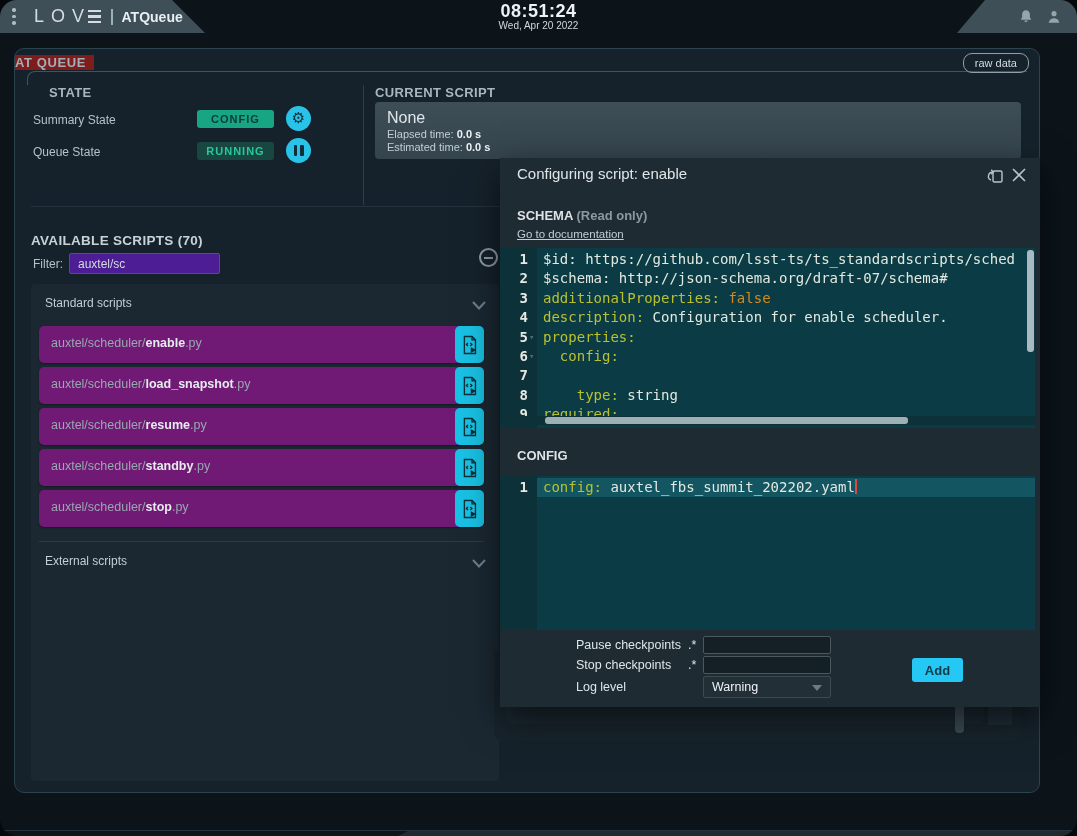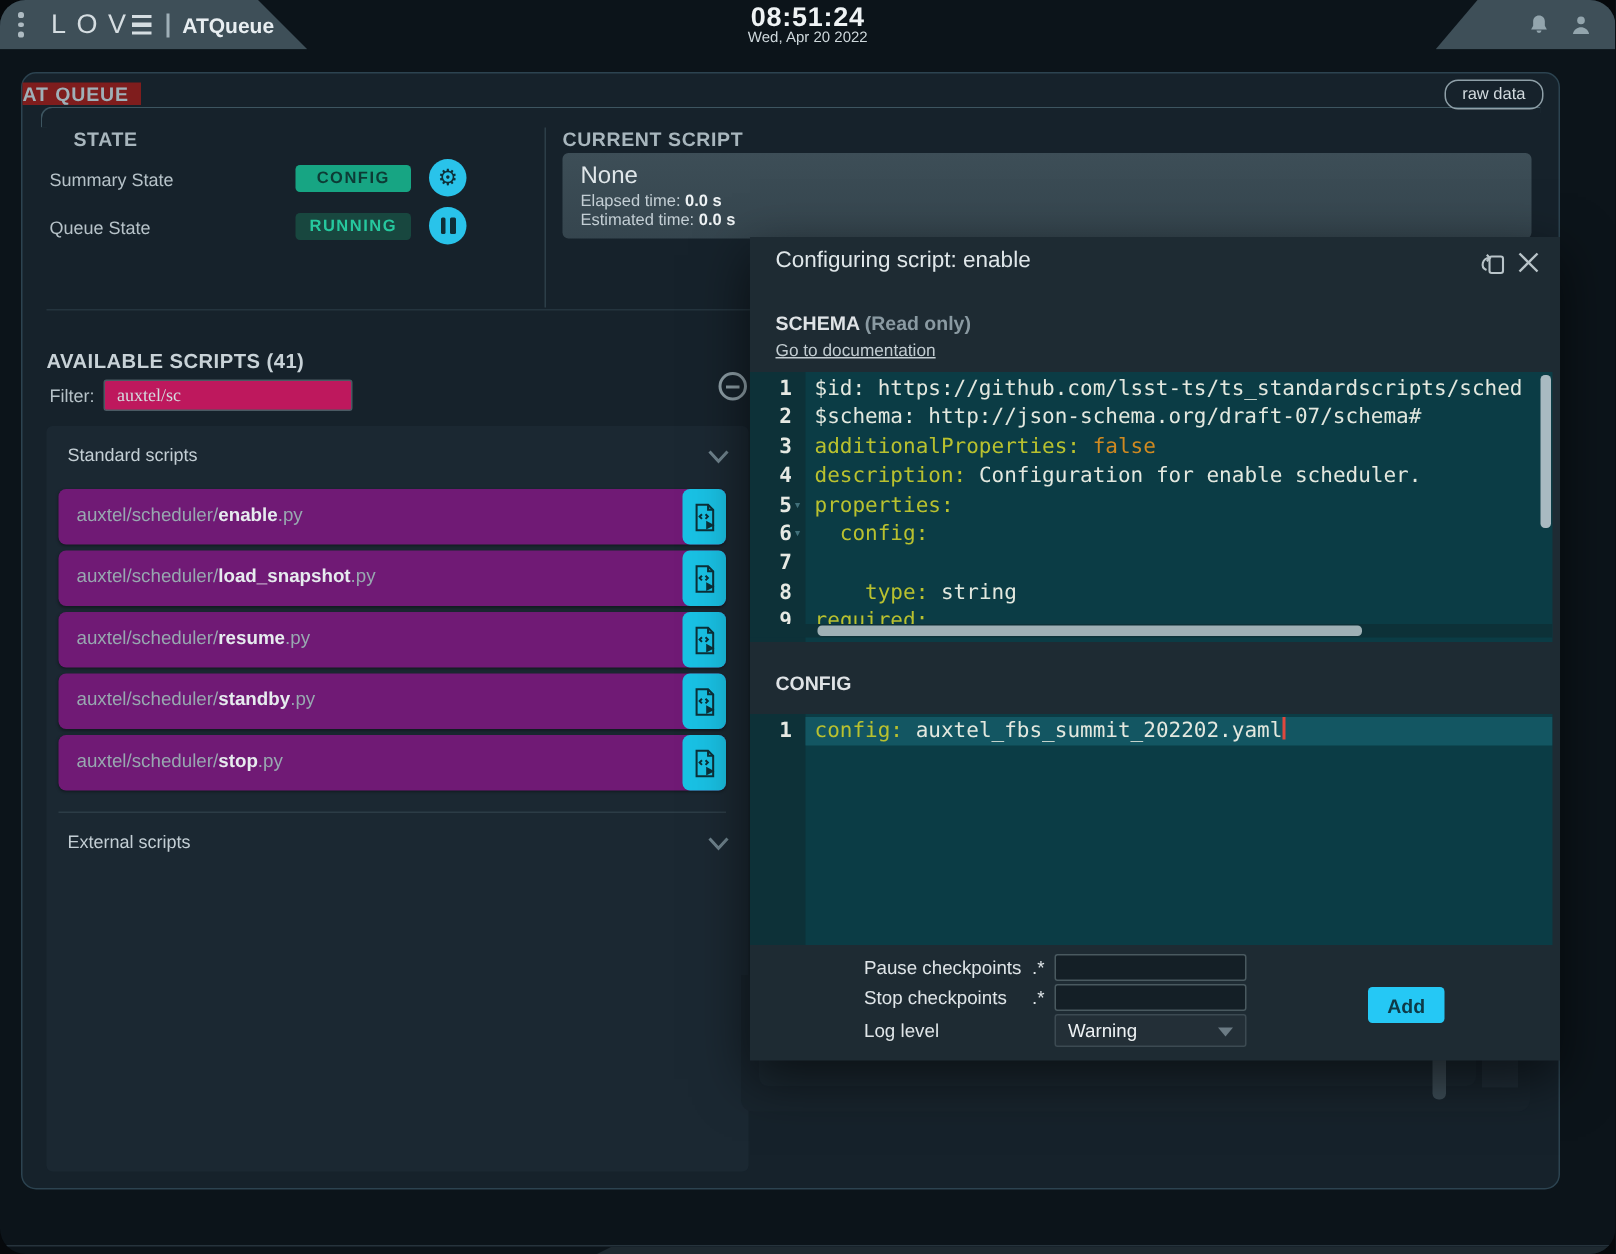--- a/index.html
+++ b/index.html
@@ -55,22 +55,22 @@
   .cs-title { position:absolute; left:360px; top:36px; }
   .cs-panel { position:absolute; left:360px; top:53px; width:646px; height:57px; border-radius:4px;
               background:linear-gradient(180deg,#3d4e57,#35454e); padding:6px 12px; }
   .cs-name { color:#dfe6e9; font-size:16px; line-height:20px; }
   .cs-line { color:#c3ced4; font-size:11px; line-height:13px; }
   .cs-line b { color:#eef2f4; }
 
   
   .av-title { position:absolute; left:16px; top:184px; font-size:13.5px; font-weight:bold; color:#c8d2d7; letter-spacing:.3px; }
   .filter-label { position:absolute; left:18px; top:208px; font-size:12px; color:#b6c2c8; }
-  .filter-input { position:absolute; left:54px; top:204px; width:166px; height:21px; background:#be185d;
-                  border:1px solid #4a5a63; border-radius:2px; color:#d4dbdf; font-size:12px; padding:0 8px; font-family:Liberation Serif, serif; }
+  .filter-input { position:absolute; left:54px; top:204px; width:151px; height:21px; background:#4c1d95;
+                  border:1px solid #4a5a63; border-radius:2px; color:#d4dbdf; font-size:12px; padding:0 8px; font-family:Liberation Sans, sans-serif; }
   .collapse-btn { position:absolute; left:464px; top:199px; width:19px; height:19px; border:2px solid #8fa0a8;
                   border-radius:50%; cursor:pointer; }
   .collapse-btn i { position:absolute; left:3px; top:6.5px; width:9px; height:2px; background:#8fa0a8; display:block; }
 
   .scripts-box { position:absolute; left:16px; top:235px; width:468px; height:497px; background:#1b2832; border-radius:4px; }
   .group-row { position:absolute; left:0; width:468px; height:22px; cursor:pointer; }
   .group-row .glabel { position:absolute; left:14px; top:2px; font-size:12px; color:#c3ced4; }
   .group-row .chev { position:absolute; right:12px; top:3px; }
   .script-row { position:absolute; left:8px; width:445px; height:37px; background:#701a75; border-radius:5px;
                 box-shadow:0 1px 2px rgba(0,0,0,.35); cursor:pointer; }
@@ -199,21 +199,21 @@
     <div class="vdivider"></div>
     <div class="hdivider"></div>
 
     <div class="sec-h cs-title">CURRENT SCRIPT</div>
     <div class="cs-panel">
       <div class="cs-name">None</div>
       <div class="cs-line"><span>Elapsed time:</span> <b>0.0 s</b></div>
       <div class="cs-line"><span>Estimated time:</span> <b>0.0 s</b></div>
     </div>
 
-    <div class="av-title">AVAILABLE SCRIPTS (41)</div>
+    <div class="av-title">AVAILABLE SCRIPTS (70)</div>
     <div class="filter-label">Filter:</div>
     <input class="filter-input" type="text" value="auxtel/sc" style="">
     <div class="collapse-btn">
         <i></i>
       </div>
 
     <div class="scripts-box">
       <div class="group-row" style="top:10px">
         <span class="glabel">Standard scripts</span>
         <span class="chev">

